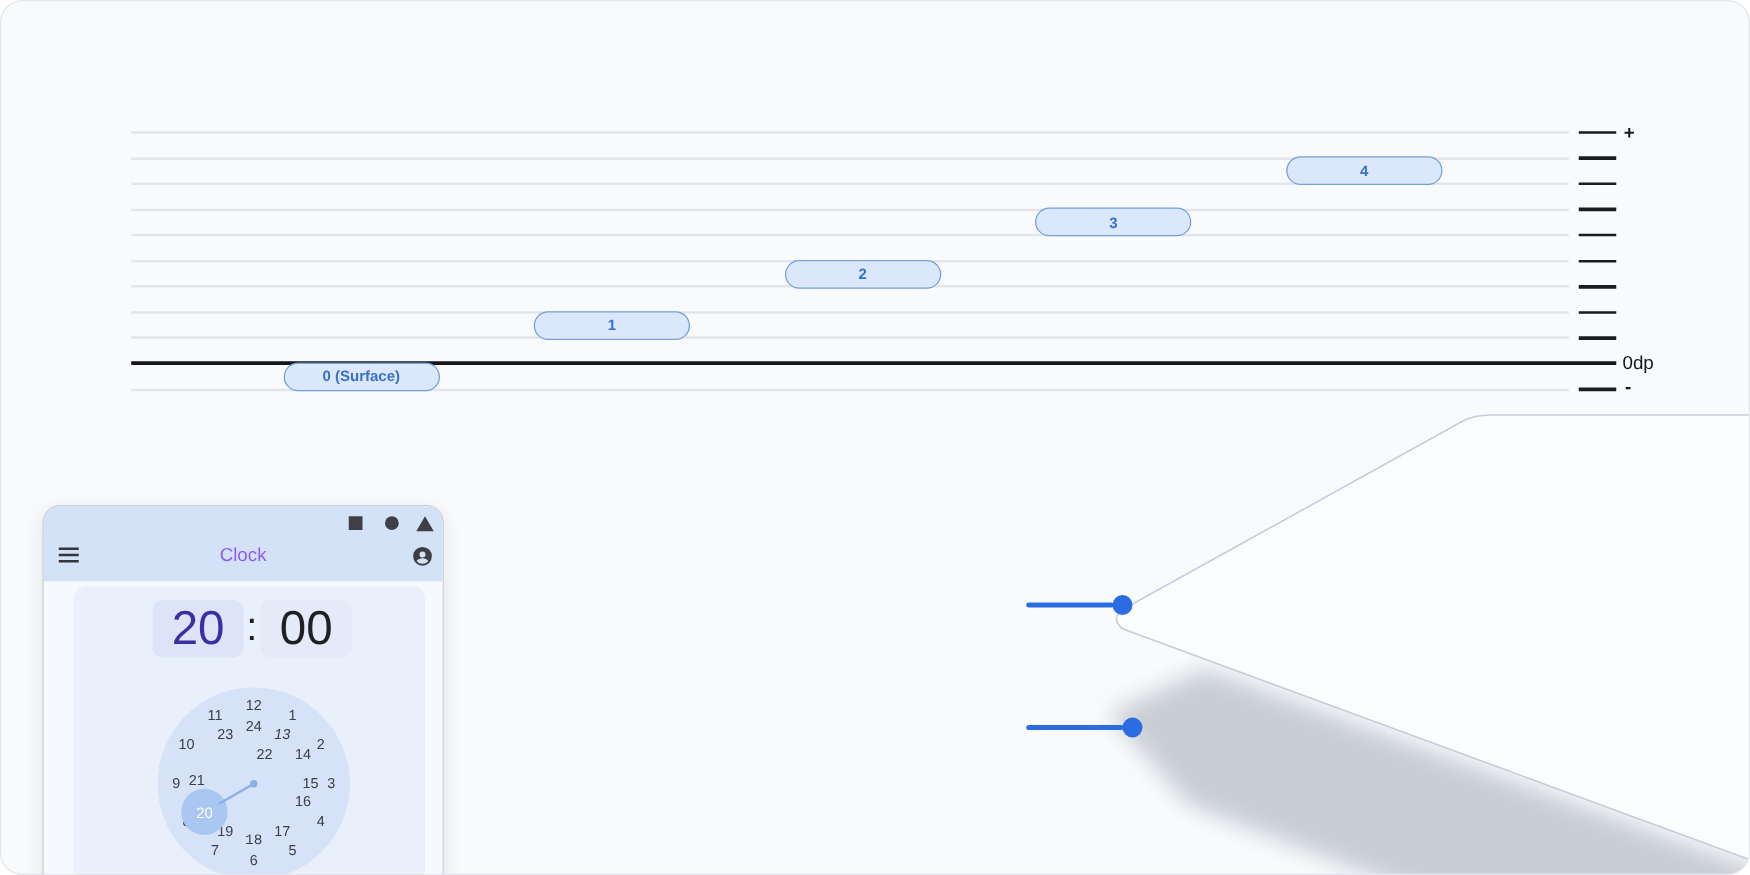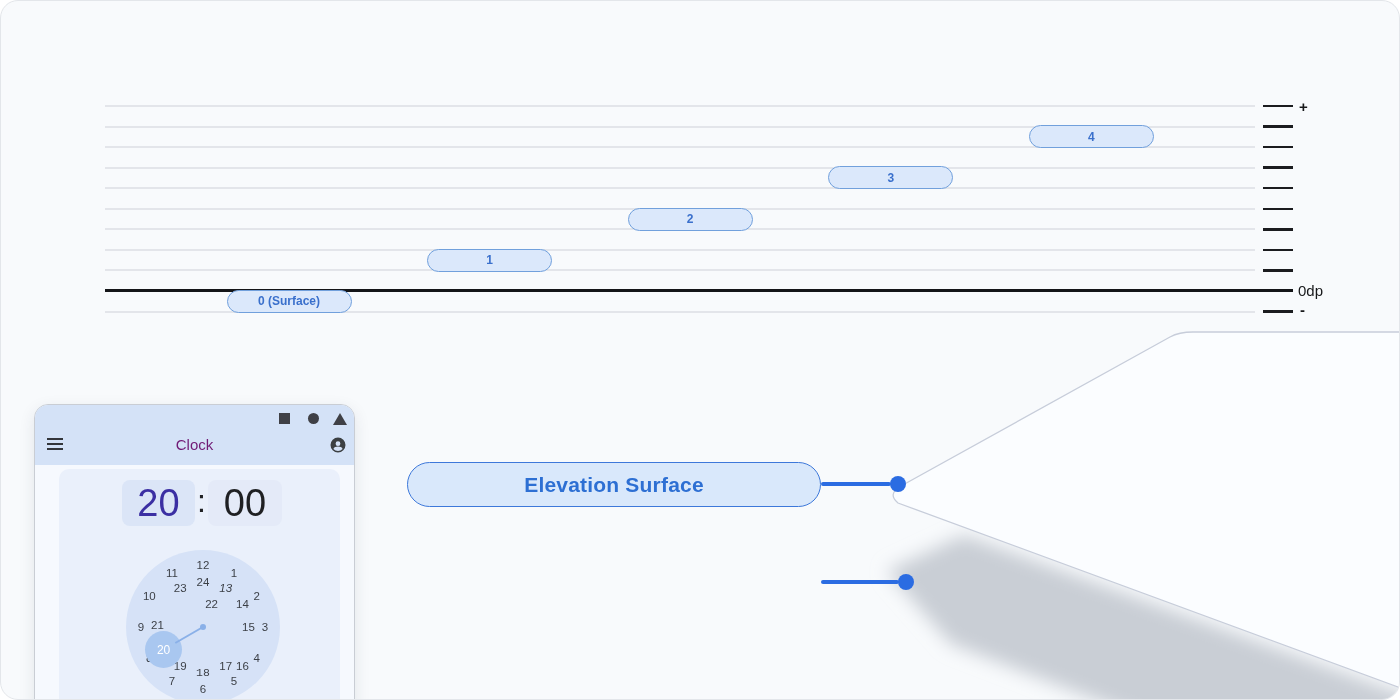--- a/index.html
+++ b/index.html
@@ -32,21 +32,21 @@
                 box-shadow:0 5px 16px rgba(40,50,70,.10);overflow:hidden;}
   .clock-titlebar{position:absolute;left:0;top:0;width:100%;height:60px;background:#d4e2f7;}
   .win-square{position:absolute;left:244px;top:8px;width:11px;height:11px;background:#3f4046;}
   .win-circle{position:absolute;left:273px;top:8px;width:11px;height:11px;border-radius:50%;background:#3f4046;}
   .win-triangle{position:absolute;left:298px;top:8px;width:0;height:0;
                 border-left:7px solid transparent;border-right:7px solid transparent;
                 border-bottom:12px solid #3f4046;}
   .hamburger{position:absolute;left:12px;top:33px;width:16px;height:12px;}
   .hamburger span{display:block;height:2px;background:#34363b;margin-bottom:3px;}
   .clock-title{position:absolute;left:0;top:31px;width:100%;text-align:center;
-               font-size:15px;color:#701a75;}
+               font-size:15px;color:#8b5cf6;}
   .account-icon{position:absolute;left:294px;top:31px;width:18px;height:18px;}
   .clock-body{position:absolute;left:0;top:60px;width:100%;height:250px;background:#f6f9fe;}
   .clock-panel{position:absolute;left:24px;top:64px;width:281px;height:250px;border-radius:10px;
                background:#eaf0fb;}
   .time-chip{position:absolute;top:75px;height:46px;border-radius:8px;display:flex;
              align-items:center;justify-content:center;font-size:38px;}
   .chip-hours{left:87px;width:73px;background:#dbe5f7;color:#3b2fa3;}
   .chip-mins{left:173px;width:74px;background:#e4eaf8;color:#1f2023;}
   .time-sep{position:absolute;left:160px;top:78px;width:13px;text-align:center;
             font-size:32px;color:#202124;}
@@ -104,21 +104,20 @@
       <div class="level-pill" style="left: 827.3px; top: 165.45px;">3</div>
       <div class="level-pill" style="left: 626.7px; top: 206.55px;">2</div>
       <div class="level-pill" style="left: 426.1px; top: 247.65px;">1</div>
       <div class="level-pill" style="left: 225.5px; top: 288.75px;">0 (Surface)</div>
     </div>
 
   <div class="axis-label axis-plus">+</div>
   <div class="axis-label axis-zero">0dp</div>
   <div class="axis-label axis-minus">-</div>
 
-  <div class="callout-pill" style="top:461px;">Elevation Surface</div>
   <div class="connector" style="left:820px;top:481px;width:70px;"></div>
   <div class="conn-dot" style="left:889px;top:475px;"></div>
 
   <div class="connector" style="left:820px;top:579px;width:78px;"></div>
   <div class="conn-dot" style="left:897px;top:573px;"></div>
 
   <div class="clock-window">
     <div class="clock-body"></div>
     <div class="clock-panel"></div>
 
@@ -152,21 +151,21 @@
         <div class="dial-num" style="left: 67px; top: 132px;">6</div>
         <div class="dial-num" style="left: 36px; top: 123.694px;">7</div>
         <div class="dial-num" style="left: 13.3064px; top: 101px;">8</div>
         <div class="dial-num" style="left: 5px; top: 70px;">9</div>
         <div class="dial-num" style="left: 13.3064px; top: 39px;">10</div>
         <div class="dial-num" style="left: 36px; top: 16.3064px;">11</div>
         <div class="dial-num" style="left: 67px; top: 24.5px;">24</div>
         <div class="dial-num" style="left: 89.75px; top: 30.5958px; font-style: italic;">13</div>
         <div class="dial-num" style="left: 106.404px; top: 47.25px;">14</div>
         <div class="dial-num" style="left: 112.5px; top: 70px;">15</div>
-        <div class="dial-num" style="left: 106.404px; top: 109px;">16</div>
+        <div class="dial-num" style="left: 106.404px; top: 85px;">16</div>
         <div class="dial-num" style="left: 89.75px; top: 109.404px;">17</div>
         <div class="dial-num" style="left: 67px; top: 115.5px; font-family: Liberation Mono, monospace;">18</div>
         <div class="dial-num" style="left: 44.25px; top: 109.404px;">19</div>
         <div class="dial-selected" style="left: 19.0958px; top: 81.25px;">20</div>
         <div class="dial-hand" style="left: 77px; top: 76px; width: 31.5px; transform: rotate(150deg);"></div>
         <div class="dial-center" style="left: 74px; top: 74px;"></div>
         <div class="dial-num" style="left: 21.5px; top: 68px;">21</div>
         <div class="dial-num" style="left: 27.5958px; top: 47.25px; margin-left: 48px;">22</div>
         <div class="dial-num" style="left: 44.25px; top: 30.5958px;">23</div>
       </div>

